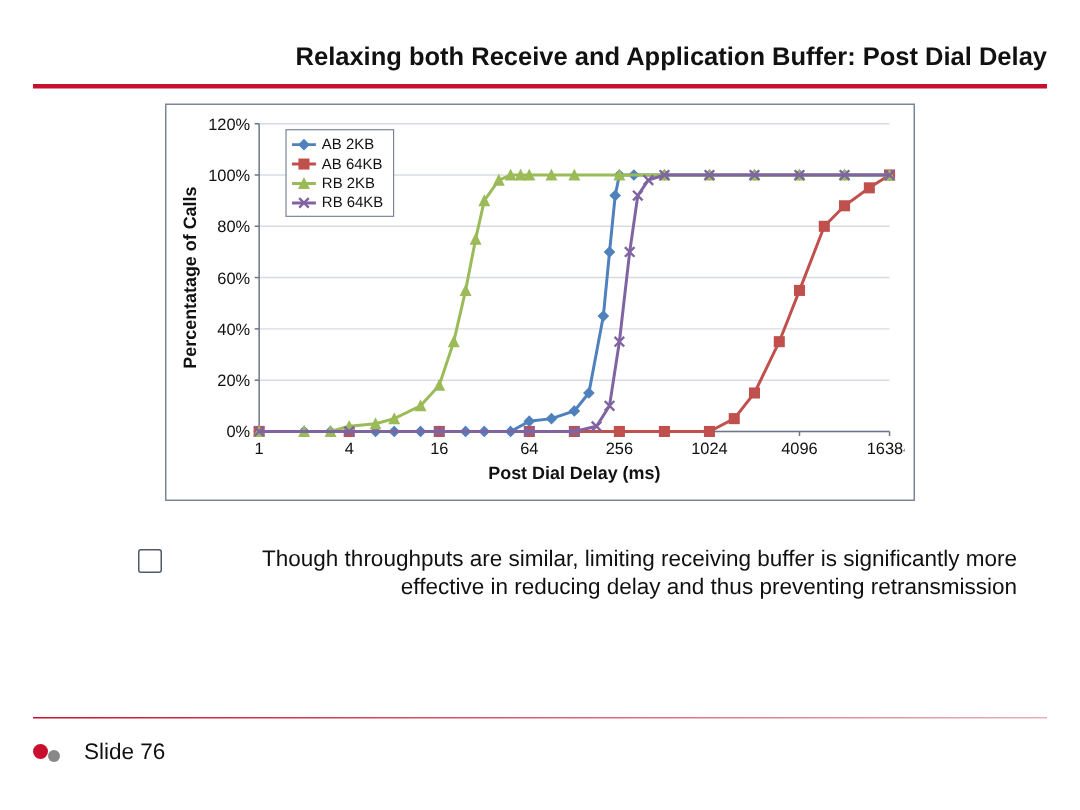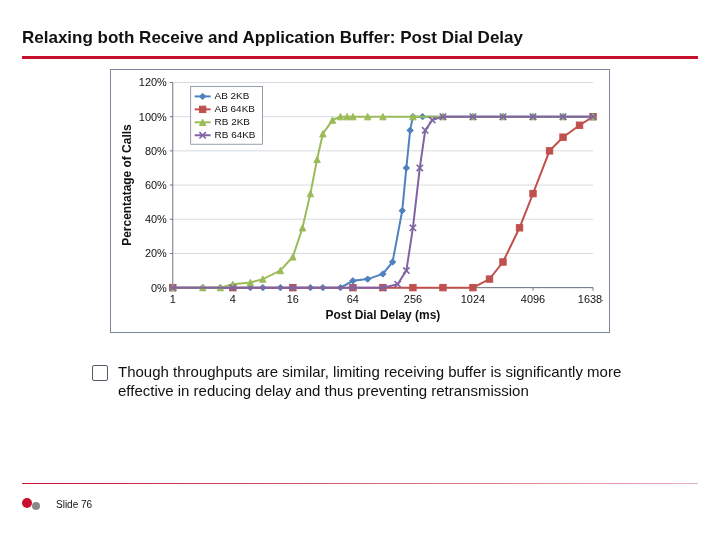--- a/index.html
+++ b/index.html
@@ -11,20 +11,21 @@
     font-family: "Trebuchet MS", "Segoe UI", Verdana, sans-serif;
     color: #111;
     overflow: hidden;
   }
   .slide {
     position: relative;
     width: 720px;
     height: 540px;
     box-sizing: border-box;
     padding: 28px 22px 0 22px;
+    text-align: right;
   }
   .title {
     font-size: 17px;
     font-weight: bold;
     padding-bottom: 8px;
   }
   .title-rule {
     height: 3px;
     background: #c8102e;
     margin-bottom: 10px;
@@ -57,21 +58,21 @@
   }
   .footer-rule {
     height: 1px;
     background: linear-gradient(to right, #c8102e, #e8b0ba);
     margin-bottom: 14px;
   }
   .footer-line {
     display: flex;
     align-items: center;
     gap: 12px;
-    font-size: 10px;
+    font-size: 15px;
     color: #111;
   }
   .logo-dot {
     width: 22px; height: 12px;
     position: relative;
   }
   .logo-dot::before {
     content: "";
     position: absolute; left: 0; top: 0;
     width: 10px; height: 10px; border-radius: 50%;

